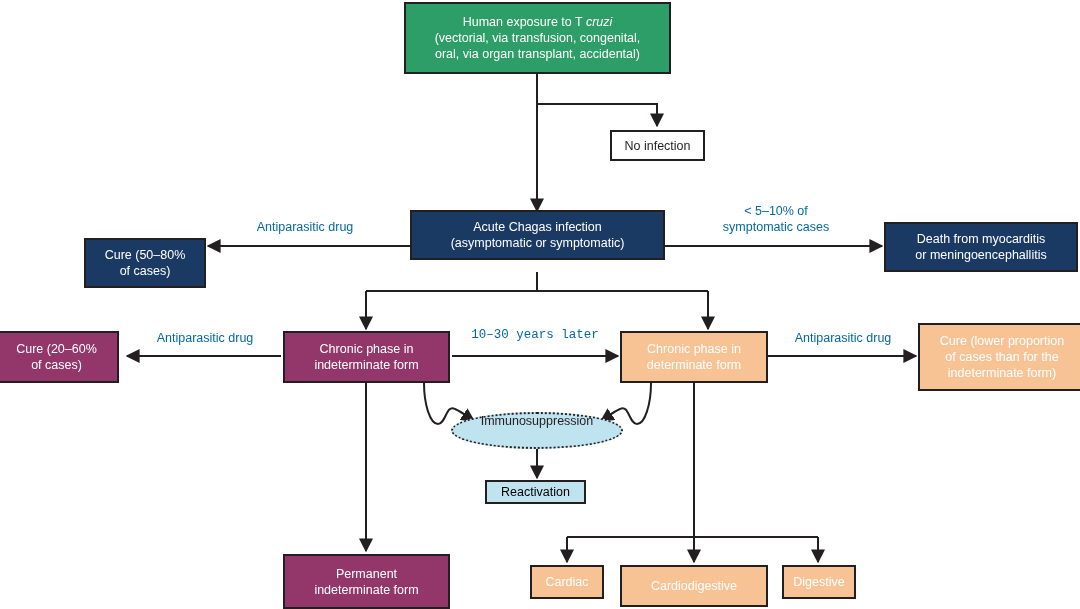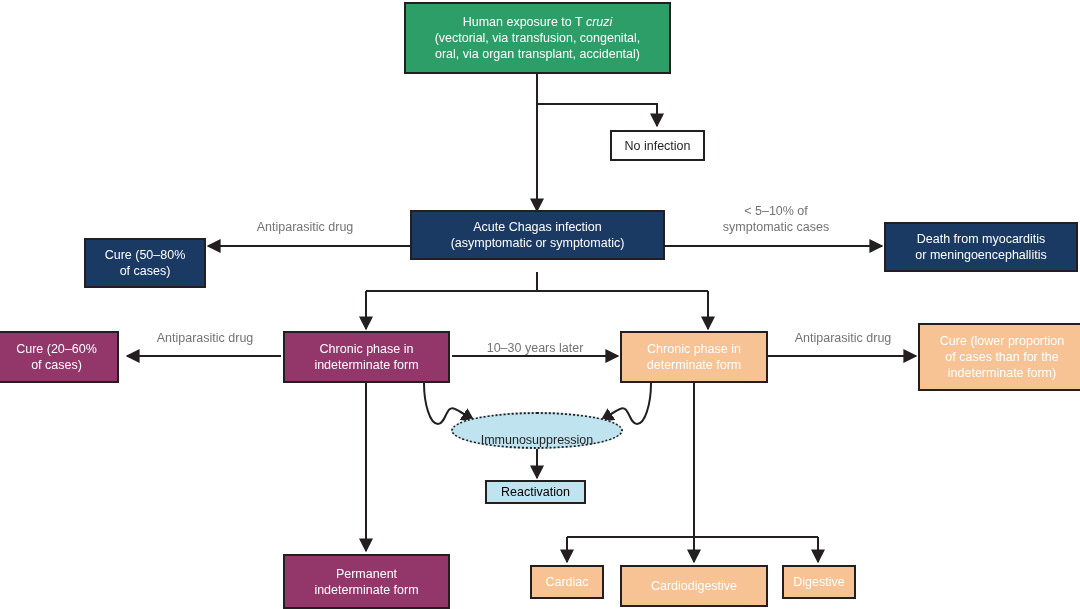--- a/index.html
+++ b/index.html
@@ -44,32 +44,32 @@
   .n-green  { background: #2e9e68; color: #ffffff; }
   .n-navy   { background: #1b3a63; color: #ffffff; }
   .n-purple { background: #93376b; color: #ffffff; }
   .n-orange { background: #f7c395; color: #ffffff; }
   .n-white  { background: #ffffff; color: #231f20; }
   .n-blue   { background: #bfe3ef; color: #000000; }
   .ellipse {
     position: absolute;
     box-sizing: border-box;
     display: flex;
-    align-items: flex-end;
+    align-items: flex-start;
     justify-content: center;
     text-align: center;
     background: #bfe3ef;
     color: #231f20;
     border: 2px dotted #231f20;
     border-radius: 50%;
   }
   .edge-label {
     position: absolute;
     text-align: center;
-    color: #737373;
+    color: #0369a1;
     line-height: 1.25;
     white-space: nowrap;
   }
   .f13 { font-size: 12.5px; }
   em { font-style: italic; }
 </style>
 </head>
 <body>
 
 <div id="canvas">
@@ -210,17 +210,17 @@
 
   <div class="edge-label f13" style="left:240px; top:220px; width:130px;">Antiparasitic drug</div>
 
   <div class="edge-label f13" style="left:706px; top:204px; width:140px;">
     <span>&lt; 5–10% of</span><br>
     <span>symptomatic cases</span>
   </div>
 
   <div class="edge-label f13" style="left:140px; top:331px; width:130px;">Antiparasitic drug</div>
 
-  <div class="edge-label f13" style="left:470px; top:341px; width:130px;">10–30 years later</div>
+  <div class="edge-label f13" style="left:470px; top:328px; width:130px;font-family:Liberation Mono, monospace;">10–30 years later</div>
 
   <div class="edge-label f13" style="left:778px; top:331px; width:130px;">Antiparasitic drug</div>
 
 </div>
 
 </body></html>

